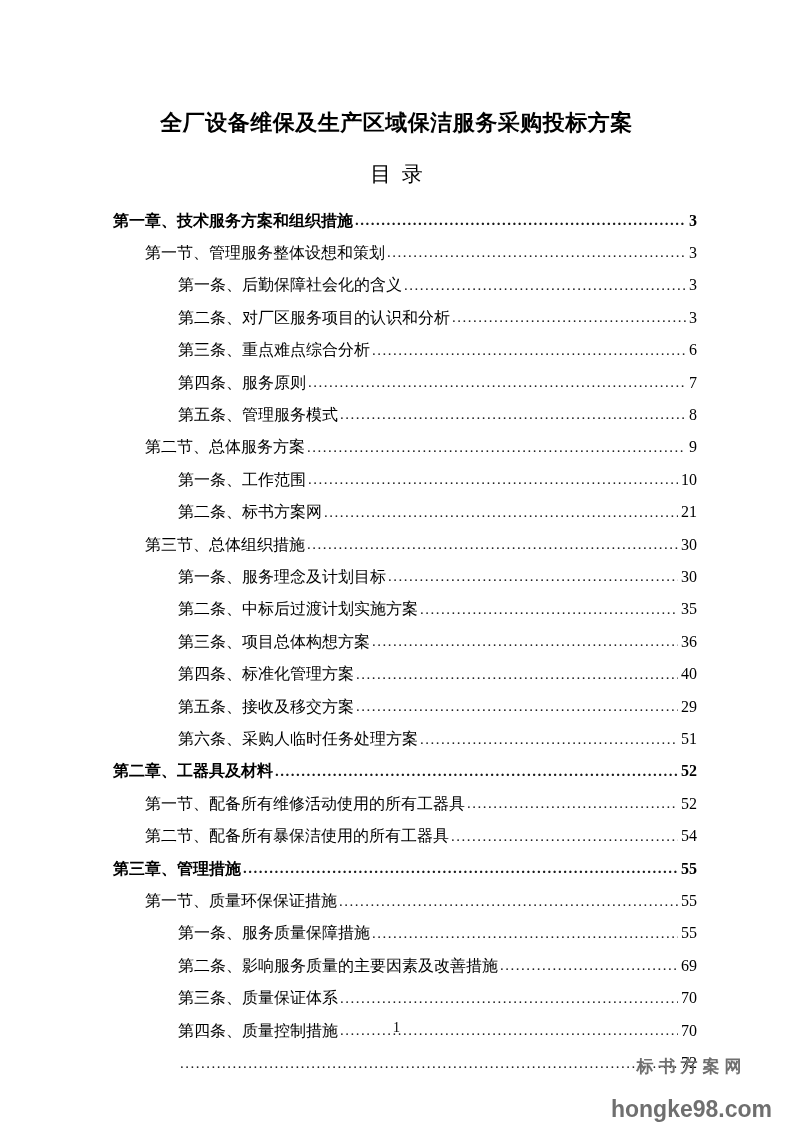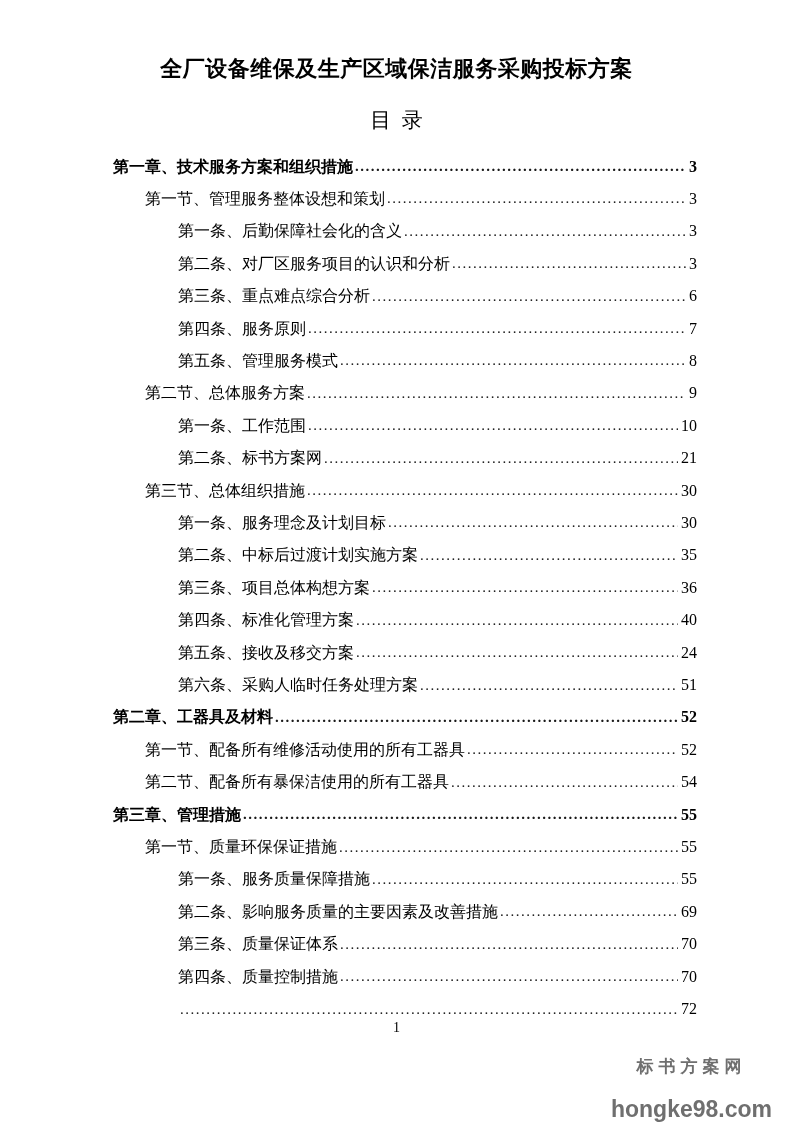--- a/index.html
+++ b/index.html
@@ -9,21 +9,21 @@
   }
   body {
     width: 793px;
     height: 1122px;
     position: relative;
     font-family: "Liberation Serif", "DejaVu Serif", serif;
     color: #000000;
     overflow: hidden;
   }
   .doc-title {
-    padding-top: 54px;
+    padding-top: 108px;
     text-align: center;
     font-size: 22px;
     line-height: 30px;
     font-weight: bold;
     letter-spacing: 0.5px;
   }
   .toc-heading {
     margin-top: 22px;
     text-align: center;
     font-size: 21px;
@@ -171,21 +171,21 @@
     <span class="toc-page">36</span>
   </div>
     <div class="toc-line level-3">
     <span class="toc-text">第四条、标准化管理方案</span>
     <span class="leader"></span>
     <span class="toc-page">40</span>
   </div>
     <div class="toc-line level-3">
     <span class="toc-text">第五条、接收及移交方案</span>
     <span class="leader"></span>
-    <span class="toc-page">24</span>
+    <span class="toc-page">29</span>
   </div>
     <div class="toc-line level-3">
     <span class="toc-text">第六条、采购人临时任务处理方案</span>
     <span class="leader"></span>
     <span class="toc-page">51</span>
   </div>
     <div class="toc-line level-1">
     <span class="toc-text">第二章、工器具及材料</span>
     <span class="leader"></span>
     <span class="toc-page">52</span>

